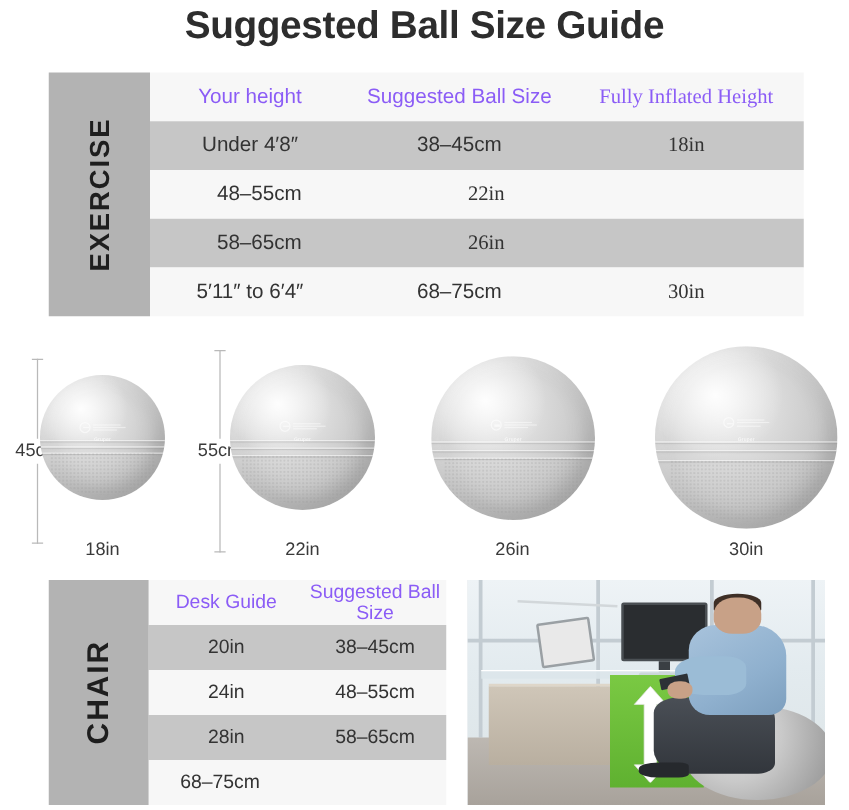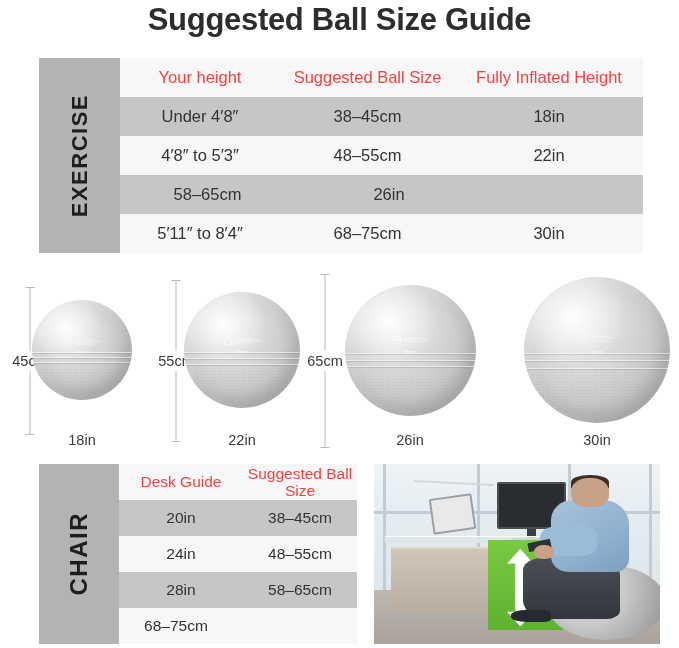--- a/index.html
+++ b/index.html
@@ -62,30 +62,30 @@
   }
   .trow.odd  { background: #f7f7f7; }
   .trow.even { background: #c6c6c6; }
   .trow.head { background: #f7f7f7; }
   .tcell {
     text-align: center;
     color: #333333;
     line-height: 1.12;
     padding: 0 2px;
   }
-  .trow.head .tcell { color: #ef4444; }
+  .trow.head .tcell { color: #8b5cf6; }
 
   
   #exercise-table { left: 39px; top: 58px; width: 604px; height: 195px; }
   #exercise-table .vert-label { width: 81px; }
   #exercise-table .vert-label span { font-size: 22px; }
   #exercise-table .tcell { font-size: 16.5px; }
   #exercise-table .c1 { width: 160px; }
   #exercise-table .c2 { width: 175px; }
-  #exercise-table .c3 { width: 188px; }
+  #exercise-table .c3 { width: 188px; font-family: Liberation Serif, serif; }
 
   
   #chair-table { left: 39px; top: 464px; width: 318px; height: 180px; }
   #chair-table .vert-label { width: 80px; }
   #chair-table .vert-label span { font-size: 24px; }
   #chair-table .tcell { font-size: 15.5px; }
   #chair-table .c1 { width: 124px; }
   #chair-table .c2 { width: 114px; }
 
   
@@ -326,32 +326,31 @@
         <div class="tcell c3">Fully Inflated Height</div>
       </div>
 
       <div class="trow even">
         <div class="tcell c1">Under 4′8″</div>
         <div class="tcell c2">38–45cm</div>
         <div class="tcell c3">18in</div>
       </div>
 
       <div class="trow odd">
-        <div class="tcell c1">4′8″ to 5′3″</div>
         <div class="tcell c2">48–55cm</div>
         <div class="tcell c3">22in</div>
       </div>
 
       <div class="trow even">
         <div class="tcell c2">58–65cm</div>
         <div class="tcell c3">26in</div>
       </div>
 
       <div class="trow odd">
-        <div class="tcell c1">5′11″ to 8′4″</div>
+        <div class="tcell c1">5′11″ to 6′4″</div>
         <div class="tcell c2">68–75cm</div>
         <div class="tcell c3">30in</div>
       </div>
 
     </div>
   </div>
 
   <div id="balls">
 
     <div class="measure" style="left:13px; top:25px; width:34px; height:148px;">
@@ -395,26 +394,20 @@
         <div class="lines">
             <i></i>
             <i></i>
             <i></i>
           </div>
       </div>
       <div class="brand">Gruper</div>
     </div>
     <div class="ball-caption" style="left:202px; top:170px; width:80px;">22in</div>
 
-    <div class="measure" style="left:307px; top:12px; width:36px; height:174px;">
-      <div class="cap top"></div>
-      <div class="rule"></div>
-      <div class="cap bot"></div>
-      <div class="mlabel">65cm</div>
-    </div>
 
     <div class="ball" style="left:345px; top:23px; width:131px; height:131px;">
       <div class="seam" style="top:52%"></div>
       <div class="seam" style="top:57%"></div>
       <div class="seam" style="top:62%"></div>
       <div class="texture"></div>
       <div class="logo">
         <div class="mark"></div>
         <div class="lines">
             <i></i>

